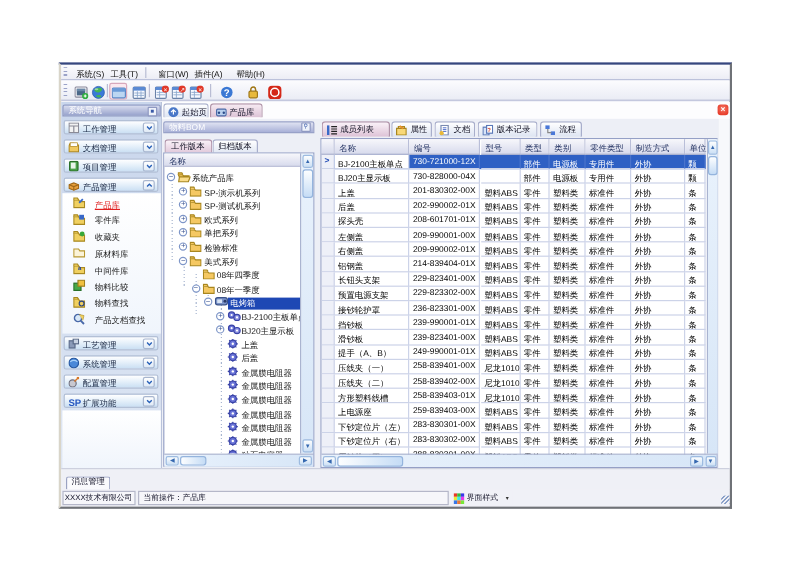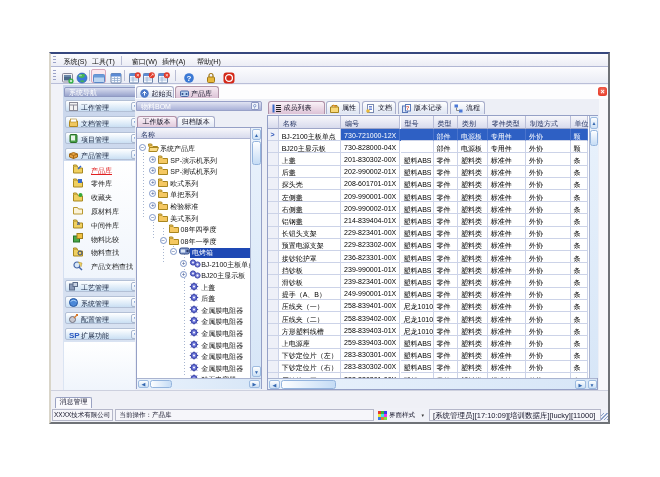--- a/index.html
+++ b/index.html
@@ -6,21 +6,21 @@
 #win{position:absolute;left:49px;top:52px;width:561px;height:372px;
  border-top:2px solid #36477e;border-left:2px solid #d9d5c9;border-right:2px solid #6f7277;border-bottom:2px solid #6f7277;
  background:#f1f2f8;}
 .menubar{left:0;top:0;width:557px;height:13px;background:linear-gradient(#fcfcfe,#ecedf5);border-bottom:1px solid #b0b6d4;}
 .menubar span{position:absolute;top:2.5px;font-size:7px;color:#111;}
 .grip{width:3px;background:repeating-linear-gradient(180deg,#9aa2c8 0 1px,transparent 1px 3px);}
 .msep{width:1px;background:#b9bdd4;}
 .toolbar{left:0;top:13px;width:557px;height:17px;background:linear-gradient(#fcfcfe,#eaecf5);border-bottom:1px solid #b9bed8;}
 .ticon{position:absolute;top:3px;width:12px;height:12px;}
 .tsep{position:absolute;top:3px;width:1px;height:11px;background:#b9bdd4;}
-#sidebar{left:12px;top:31px;width:84px;height:306px;background:linear-gradient(#c9d6ec,#dce5f3);border-right:1px solid #b9c2da;}
+#sidebar{left:0;top:31px;width:84px;height:306px;background:linear-gradient(#c9d6ec,#dce5f3);border-right:1px solid #b9c2da;}
 .sbhead{left:1px;top:1.5px;width:82px;height:10.5px;background:linear-gradient(#d9ddef,#99a4cd);border:1px solid #8f99c2;border-radius:2px 2px 0 0;color:#fff;font-size:7px;line-height:9.5px;padding-left:4px;}
 .sbbtn{left:2px;width:79px;height:11.5px;background:linear-gradient(#ffffff,#eaf3fb 40%,#cadff3);border:1px solid #b3c0d6;border-radius:2px;font-size:7px;color:#16233f;}
 .sbbtn .bico{position:absolute;left:3px;top:0.5px;width:9px;height:9px;}
 .sbbtn .btxt{position:absolute;left:15px;top:1.5px;}
 .chev{position:absolute;right:2px;top:1px;width:10px;height:8.5px;background:linear-gradient(#ffffff,#dfeaf6);border:1px solid #a8b6cf;border-radius:2px;}
 .chev svg{position:absolute;left:1.5px;top:1px;}
 .sblist{left:1px;width:82px;background:linear-gradient(#ffffff,#f0f5fc);}
 .sbitem{position:absolute;left:0;width:82px;height:12px;font-size:7px;color:#1c1c1c;}
 .sbitem .iico{position:absolute;left:9px;top:0.5px;width:10px;height:10px;}
 .sbitem .itxt{position:absolute;left:27px;top:2px;}
@@ -1207,17 +1207,14 @@
             <rect x="0" y="3" width="3" height="3" fill="#e8e838"></rect>
             <rect x="3" y="3" width="3" height="3" fill="#38e8e8"></rect>
             <rect x="6" y="3" width="3" height="3" fill="#e838e8"></rect>
             <rect x="0" y="6" width="3" height="3" fill="#3878e8"></rect>
             <rect x="3" y="6" width="3" height="3" fill="#e87838"></rect>
             <rect x="6" y="6" width="3" height="3" fill="#78e838"></rect>
           </svg></span>
         <span style="position:absolute;left:12px;top:1px;">界面样式</span>
         <span style="position:absolute;right:2px;top:2px;font-size:5px;color:#333;">▾</span>
       </div>
-<div class="spanel" style="left:378px;width:172px;">
-        <span style="position:absolute;left:3px;top:1px;font-size:7.5px;">[系统管理员][17:10:09][培训数据库][lucky][11000]</span>
-      </div>
 <div class="ab" style="left:550px;top:5px;width:7px;height:7px;background:repeating-linear-gradient(135deg,transparent 0 1.5px,#8aa0c8 1.5px 2.5px);"></div>
 </div>
 </div>
 </body></html>

